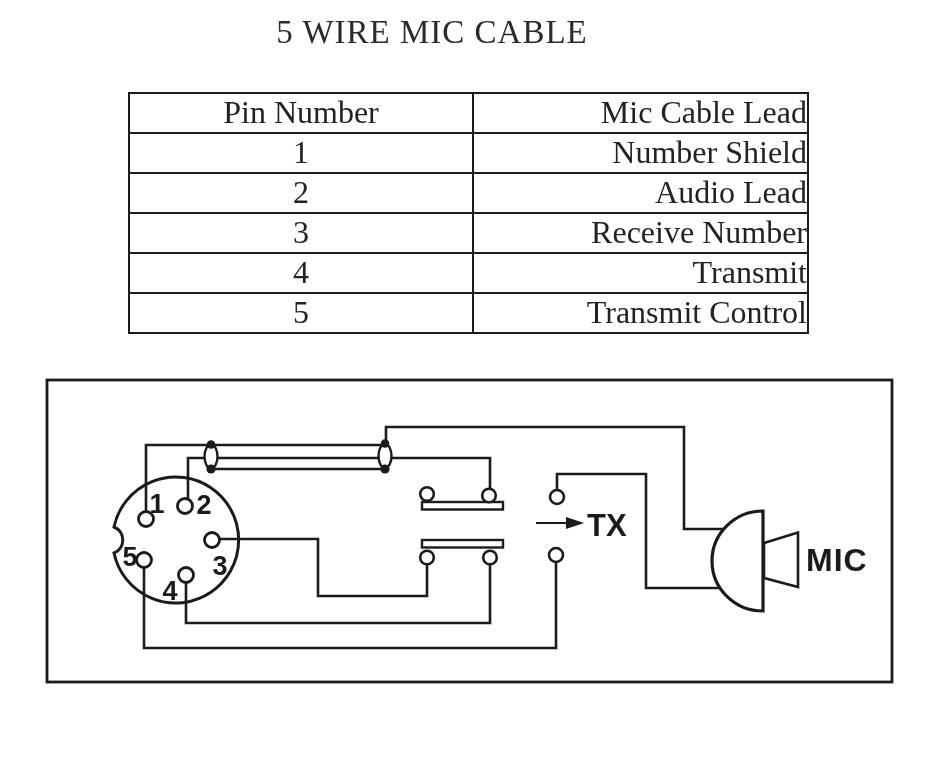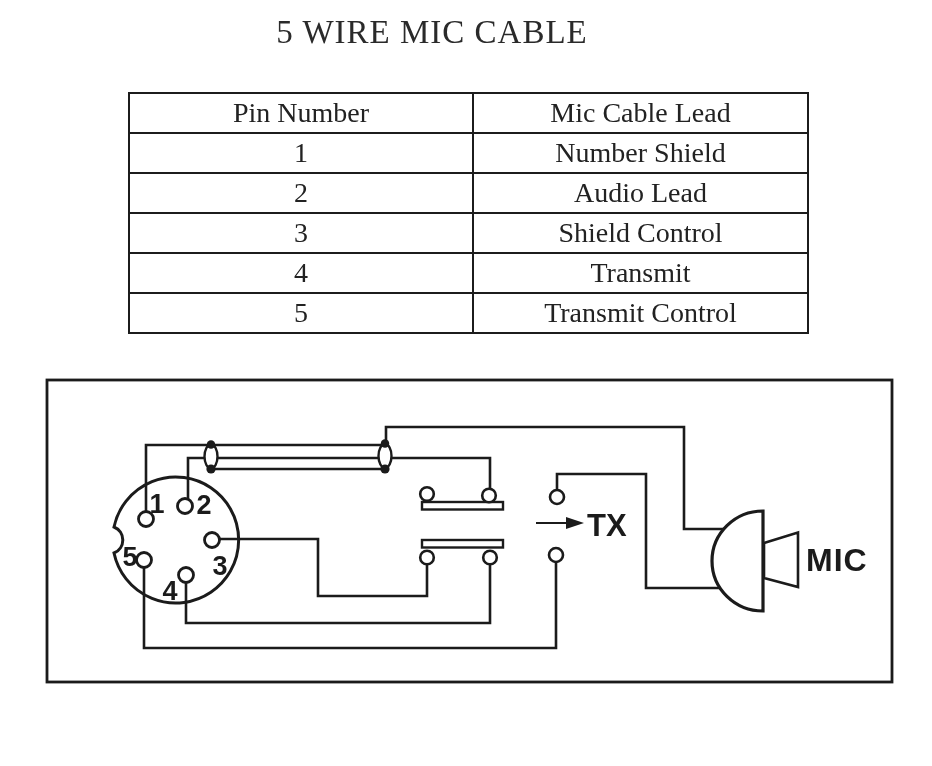--- a/index.html
+++ b/index.html
@@ -17,30 +17,30 @@
     color:#2a2a2a;
     font-weight:normal;
   }
   table.pin-table{
     position:absolute;left:128px;top:92px;
     width:679px;border-collapse:collapse;table-layout:fixed;
   }
   table.pin-table td,table.pin-table th{
     border:2.4px solid #1c1c1c;
     height:38px;
-    font-size:28px;
+    font-size:32px;
     font-weight:normal;
     padding:0;
     line-height:1.1;
     color:#222;
   }
   .col-pin{width:344px;}
   .col-lead{width:335px;}
   td.pin-cell,th.pin-head{text-align:center;}
-  td.lead-cell,th.lead-head{text-align:center;padding-left:19px;}
+  td.lead-cell,th.lead-head{text-align:right;padding-left:19px;}
   svg.diagram{position:absolute;left:0;top:0;}
   .label-sans{
     font-family:"Liberation Sans","DejaVu Sans",sans-serif;
     font-weight:bold;
     fill:#1b1b1b;
   }
 </style>
 </head>
 <body>
 
@@ -59,21 +59,21 @@
     <tr>
       <td class="pin-cell">1</td>
       <td class="lead-cell">Number Shield</td>
     </tr>
     <tr>
       <td class="pin-cell">2</td>
       <td class="lead-cell">Audio Lead</td>
     </tr>
     <tr>
       <td class="pin-cell">3</td>
-      <td class="lead-cell">Shield Control</td>
+      <td class="lead-cell">Receive Number</td>
     </tr>
     <tr>
       <td class="pin-cell">4</td>
       <td class="lead-cell">Transmit</td>
     </tr>
     <tr>
       <td class="pin-cell">5</td>
       <td class="lead-cell">Transmit Control</td>
     </tr>
   </tbody>

